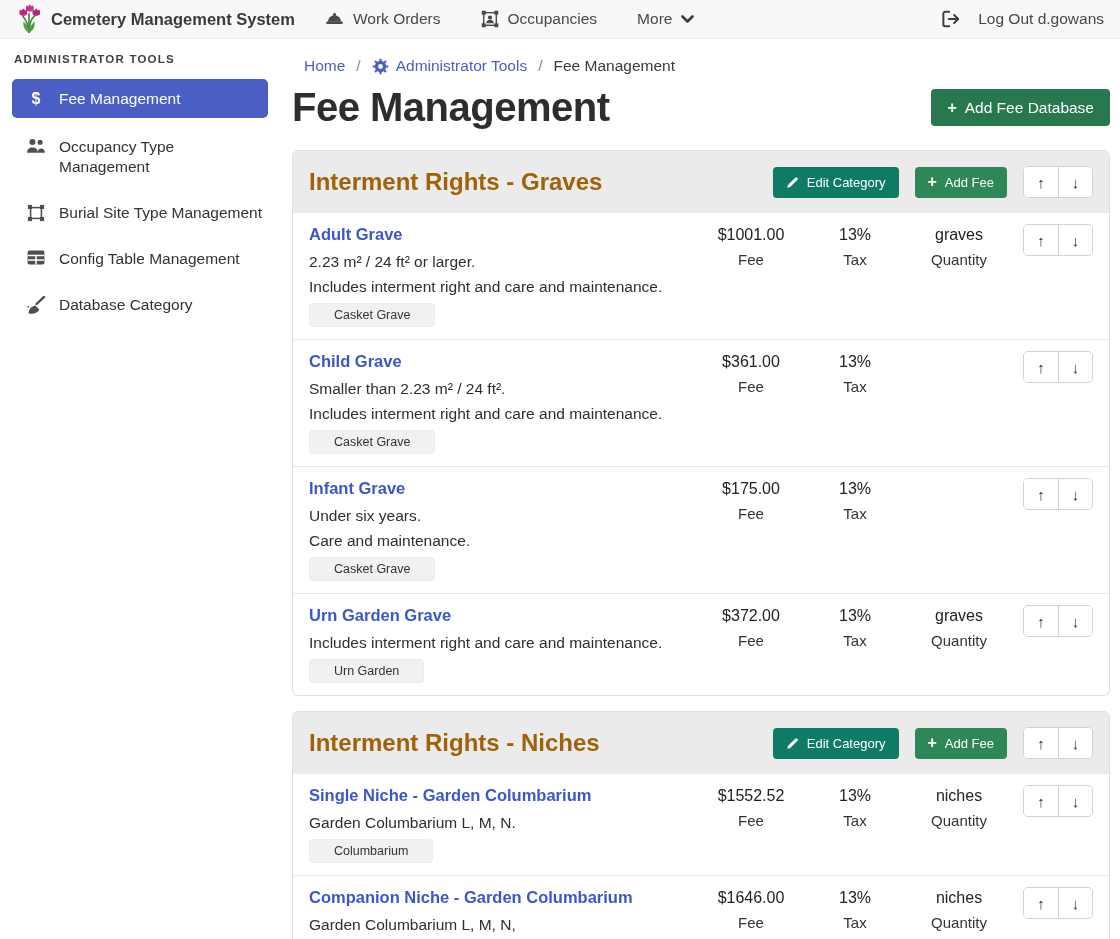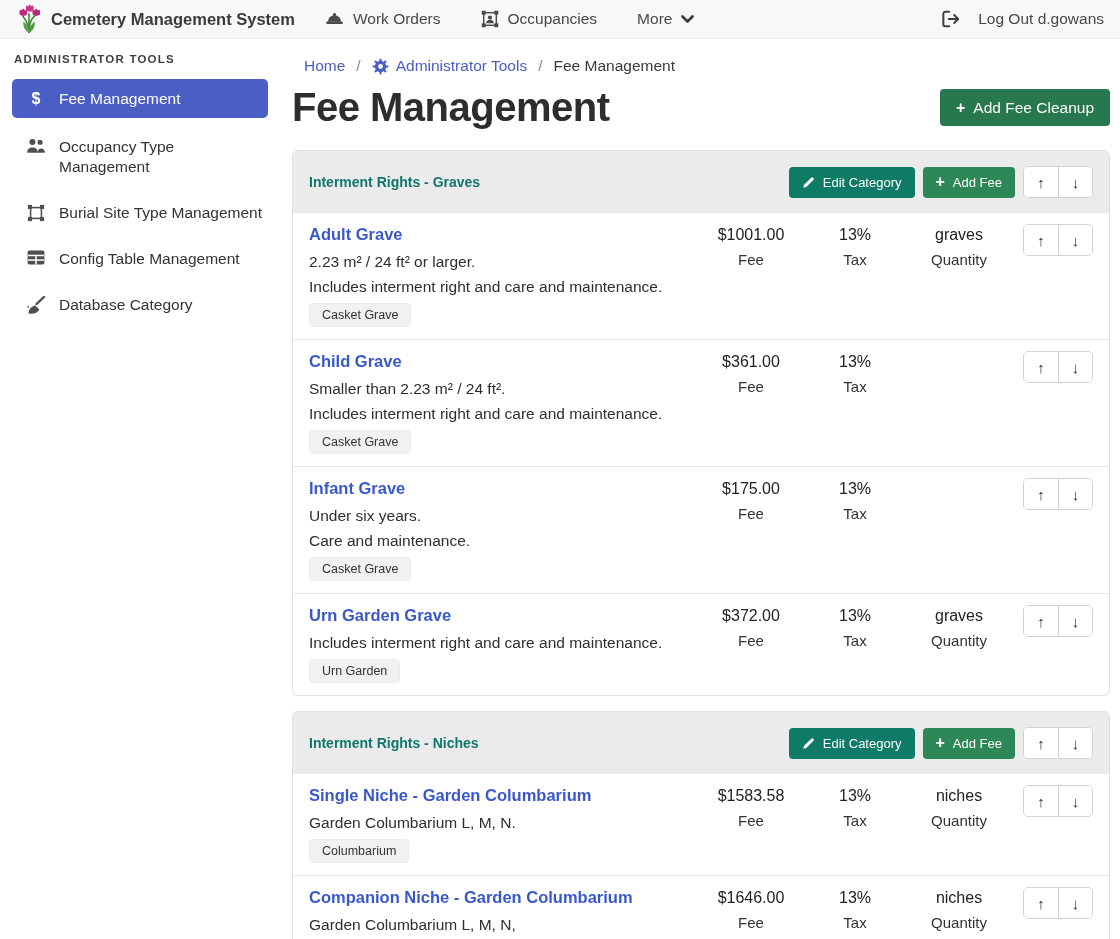--- a/index.html
+++ b/index.html
@@ -47,40 +47,40 @@
   .title-row { display:flex; align-items:center; justify-content:space-between; margin:4px 0 20px; }
   .page-title { font-size:40px; font-weight:600; color:#2d2d2d; margin:0; letter-spacing:-0.5px; }
   .btn { border:none; border-radius:4px; color:#fff; display:inline-flex; align-items:center; gap:8px; cursor:pointer; font-family:inherit; }
   .btn-add-category { background:#28784f; font-size:15.5px; padding:9px 16px; height:37px; }
   .btn-edit-category { background:#0e7b66; font-size:13px; padding:7px 13px; height:31px; }
   .btn-add-fee { background:#2e8757; font-size:13px; padding:7px 13px; height:31px; }
   .plus-glyph { font-size:16px; font-weight:bold; line-height:1; }
   
   .card { border:1px solid #dfdfdf; border-radius:6px; margin-bottom:15px; overflow:hidden; }
   .card-header { background:#ebebeb; padding:15px 16px; display:flex; align-items:center; }
-  .card-title { flex:1; font-size:14px; font-weight:600; color:#0f766e; }
-  .hdr-actions { display:flex; align-items:center; gap:8px; }
+  .card-title { flex:1; font-size:24px; font-weight:600; color:#a16207; }
+  .hdr-actions { display:flex; align-items:center; gap:16px; }
   .arrow-group { display:inline-flex; background:#fff; border:1px solid #d2d2d2; border-radius:5px; overflow:hidden; }
   .arrow-btn {
     width:34px; height:30px; background:#fff; border:none; cursor:pointer;
     display:flex; align-items:center; justify-content:center;
     font-size:15px; color:#2f2f2f; font-family:inherit;
   }
   .arrow-btn + .arrow-btn { border-left:1px solid #d2d2d2; }
   
   .fee-row {
     display:grid; grid-template-columns:1fr 120px 88px 120px 74px;
     padding:11px 16px 12px; align-items:start;
   }
   .fee-row + .fee-row { border-top:1px solid #e7e9eb; }
   .fee-name { color:#3a57cc; font-weight:bold; font-size:16.5px; line-height:21px; margin-bottom:7px; cursor:pointer; }
   .fee-desc { font-size:15.5px; line-height:19px; color:#2e2e2e; margin-bottom:6px; }
   .fee-badge {
     display:inline-block; background:#f1f1f1; border:1px solid #ececec; border-radius:4px;
-    padding:4px 12px; font-size:12.5px; color:#333; margin-top:1px;
+    padding:4px 24px; font-size:12.5px; color:#333; margin-top:1px;
   }
   .stat { text-align:center; padding-top:1px; }
   .stat-value { font-size:16px; line-height:20px; color:#222; }
   .stat-label { font-size:15px; color:#333; margin-top:6px; }
   .row-arrows { justify-self:end; }
   .hidden { visibility:hidden; }
   svg { display:block; }
 </style>
 </head>
 <body>
@@ -229,21 +229,21 @@
         <span>Administrator Tools</span>
       </a>
       <span class="crumb-sep">/</span>
       <span class="crumb-current">Fee Management</span>
     </div>
 
     <div class="title-row">
       <h1 class="page-title">Fee Management</h1>
       <button class="btn btn-add-category">
         <span class="plus-glyph">+</span>
-        <span>Add Fee Cleanup</span>
+        <span>Add Fee Database</span>
       </button>
     </div>
 
     <div>
         <div class="card">
     <div class="card-header">
       <div class="card-title">Interment Rights - Graves</div>
       <div class="hdr-actions">
         <button class="btn btn-edit-category">
           <span>
@@ -386,21 +386,21 @@
     </div>
     <div>
             <div class="fee-row">
     <div>
       <div class="fee-name">Single Niche - Garden Columbarium</div>
       <div class="fee-desc">Garden Columbarium L, M, N.</div>
       
       <span class="fee-badge">Columbarium</span>
     </div>
     <div class="stat">
-      <div class="stat-value">$1583.58</div>
+      <div class="stat-value">$1552.52</div>
       <div class="stat-label">Fee</div>
     </div>
     <div class="stat">
       <div class="stat-value">13%</div>
       <div class="stat-label">Tax</div>
     </div>
     <div class="stat">
       <div class="stat-value">niches</div>
       <div class="stat-label">Quantity</div>
     </div>

